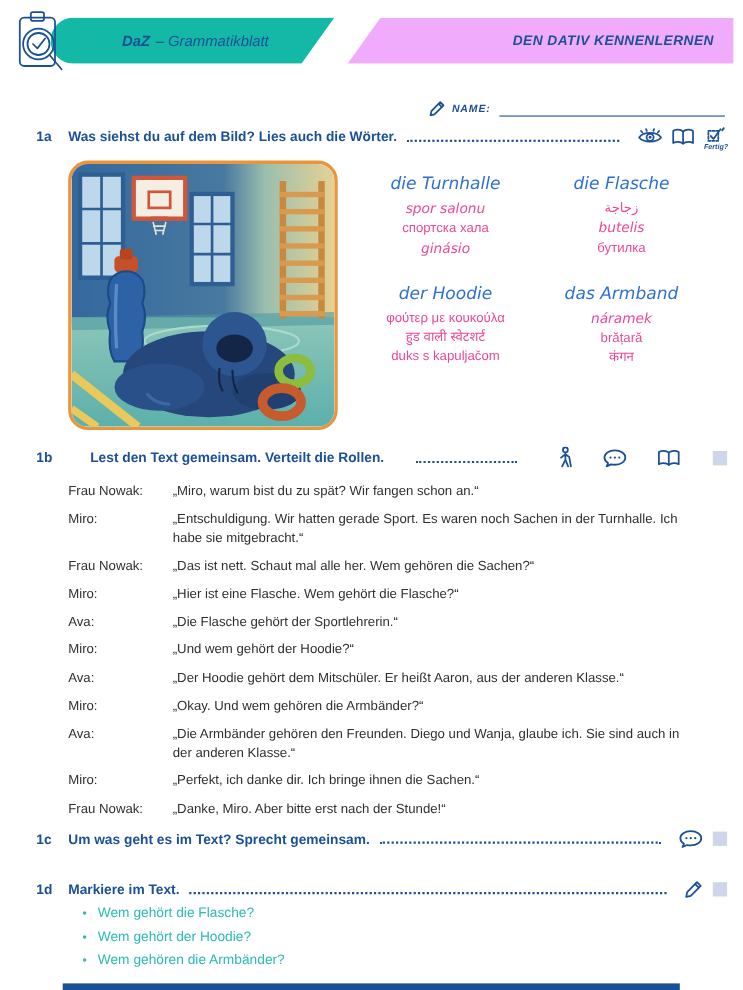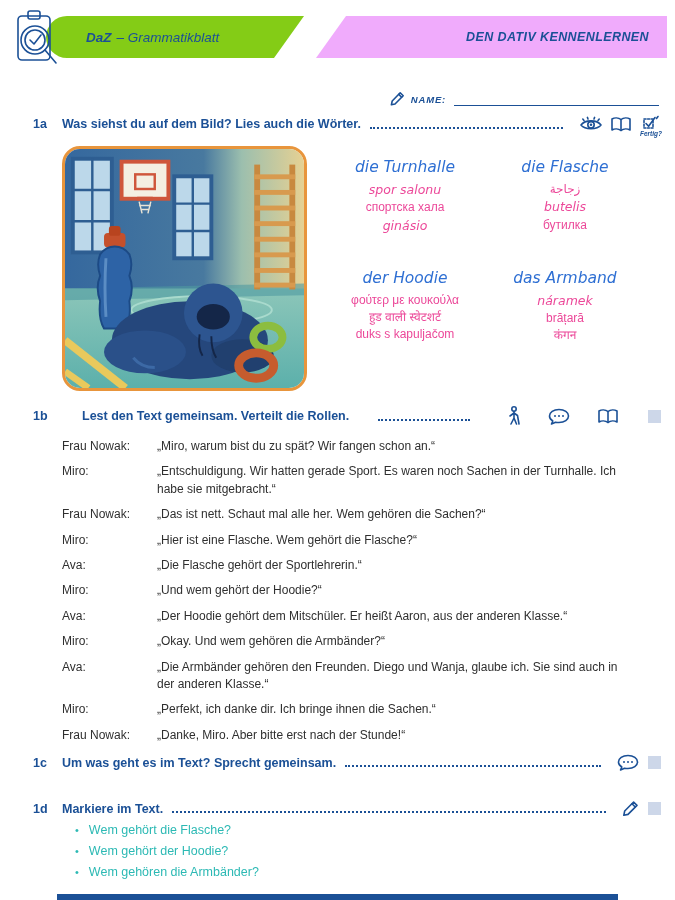--- a/index.html
+++ b/index.html
@@ -2,23 +2,23 @@
 <html><head>
 <meta charset="utf-8">
 <style>
   html,body{margin:0;padding:0;background:#fff;}
   .page{position:relative;width:675px;height:900px;background:#fff;overflow:hidden;
         font-family:"Liberation Sans",sans-serif;color:#2f2f2f;}
 
   
   .header{position:relative;height:70px;}
   .ribbon-orange{position:absolute;left:46px;top:16px;width:258px;height:42px;
-      background:#84cc16;border-radius:28px 0 0 28px;
+      background:#14b8a6;border-radius:28px 0 0 28px;
       clip-path:polygon(0 0,100% 0,calc(100% - 30px) 100%,0 100%);
-      display:flex;align-items:center;padding-left:40px;box-sizing:border-box;}
+      display:flex;align-items:center;padding-left:65px;box-sizing:border-box;}
   .ribbon-orange .brand{font-weight:bold;font-style:italic;color:#1b5096;font-size:13.5px;}
   .ribbon-orange .suffix{font-style:italic;color:#1b5096;font-size:13.5px;margin-left:5px;}
   .ribbon-gray{position:absolute;left:316px;top:16px;right:8px;height:42px;background:#f0abfc;
       clip-path:polygon(30px 0,100% 0,100% 100%,0 100%);
       display:flex;align-items:center;justify-content:flex-end;padding-right:18px;box-sizing:border-box;}
   .ribbon-gray .rtitle{font-weight:bold;font-style:italic;color:#1b5096;font-size:12.5px;letter-spacing:.4px;}
   .logo{position:absolute;left:10px;top:6px;}
 
   
   .name-row{display:flex;align-items:flex-end;justify-content:flex-end;
@@ -36,21 +36,21 @@
   .cbx{width:13px;height:13px;background:#cdd7e9;margin-left:9px;flex:0 0 auto;}
   .fertig{position:relative;width:20px;height:18px;margin-left:9px;flex:0 0 auto;}
   .fertig .flabel{position:absolute;top:15px;left:50%;transform:translateX(-50%);
       font-size:6.5px;font-style:italic;font-weight:bold;color:#1b5096;white-space:nowrap;}
 
   
   .pic-row{display:flex;margin-top:13px;padding-left:62px;}
   .gym{flex:0 0 auto;width:239px;height:239px;border:3px solid #e8953c;border-radius:18px;
       overflow:hidden;background:#fff;}
   .vocab{flex:1;display:grid;grid-template-columns:1fr 1fr;padding:12px 30px 0 18px;
-      row-gap:34px;text-align:center;align-content:start;}
+      row-gap:23px;text-align:center;align-content:start;}
   .vterm{font-family:"DejaVu Sans",sans-serif;font-style:italic;color:#2e6fd3;
       font-size:15.5px;margin-bottom:5px;}
   .vtr{font-size:12px;color:#ec4899;line-height:1.45;}
   .vtr.hand{font-family:"DejaVu Sans",sans-serif;font-style:italic;font-size:12.5px;}
 
   
   .dialogue{margin:12px 0 0 62px;}
   .dlg-row{display:flex;margin-bottom:8px;}
   .dlg-speaker{flex:0 0 95px;font-size:12px;color:#2f2f2f;line-height:1.45;}
   .dlg-text{width:480px;font-size:12px;color:#2f2f2f;line-height:1.45;}

